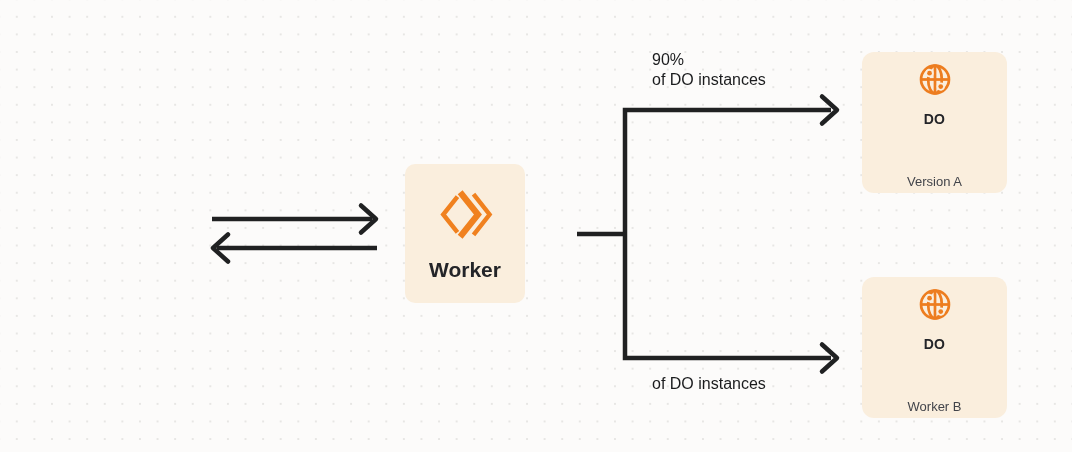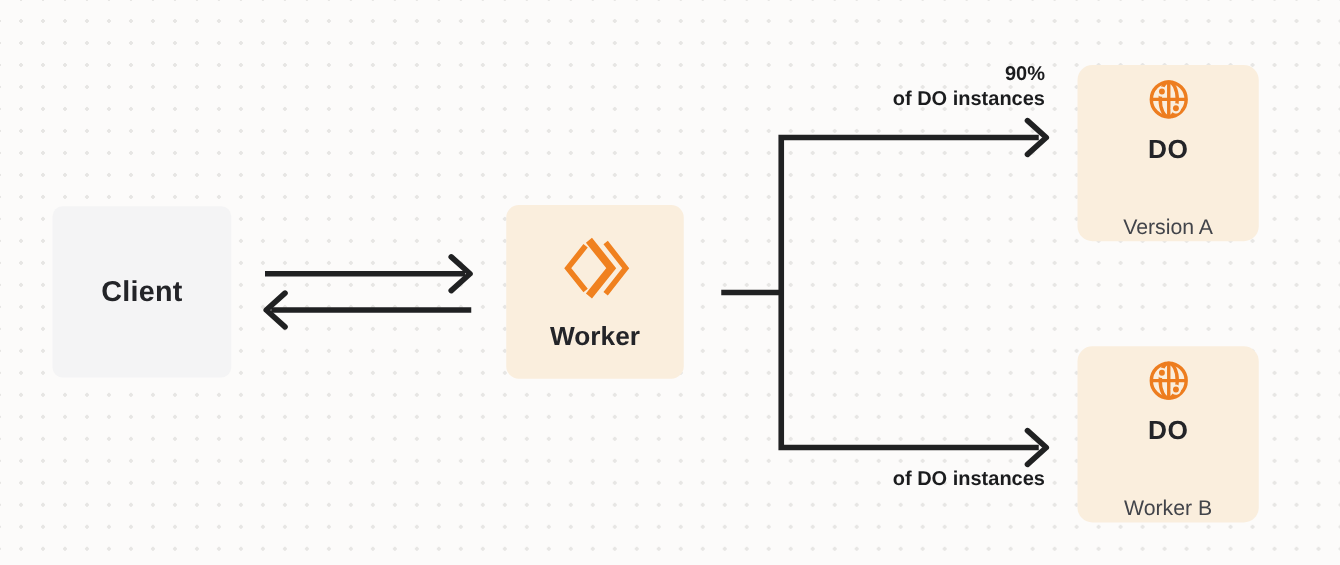--- a/index.html
+++ b/index.html
@@ -30,50 +30,50 @@
   .node-client{
     left:42px;top:165px;width:143px;height:137px;
     background:var(--box_gray,#F4F4F5);
     border-radius:8px;
   }
   .node-client .label{
     font-size:23px;font-weight:bold;color:var(--text_dark,#232428);
     letter-spacing:.2px;
   }
   .node-worker{
-    left:405px;top:164px;width:142px;height:139px;
+    left:405px;top:164px;width:120px;height:139px;
     background:var(--box_cream,#FAEEDD);
     border-radius:10px;
   }
   .node-worker .label{
     margin-top:15px;
     font-size:21px;font-weight:bold;color:var(--text_dark,#232428);
   }
   .node-do{
     left:862px;width:145px;height:141px;
     background:var(--box_cream,#FAEEDD);
     border-radius:12px;
     justify-content:flex-start;
     padding-top:10px;
   }
   .node-do-a{top:52px;}
   .node-do-b{top:277px;}
   .node-do .title{
     margin-top:10px;line-height:25px;
-    font-size:21px;font-weight:bold;color:var(--text_dark,#232428);
+    font-size:14px;font-weight:bold;color:var(--text_dark,#232428);
     letter-spacing:.3px;
   }
   .node-do .subtitle{
     line-height:22px;
-    font-size:17px;color:var(--text_secondary,#42444A);margin-top:39px;
+    font-size:13px;color:var(--text_secondary,#42444A);margin-top:39px;
   }
   .edge-label{
-    position:absolute;left:636px;width:200px;
-    text-align:right;
-    font-size:16px;font-weight:bold;color:#1B1C1E;
+    position:absolute;left:652px;width:200px;
+    text-align:left;
+    font-size:16px;font-weight:normal;color:#1B1C1E;
     line-height:20px;
   }
   .edge-label-top{top:50px;}
   .edge-label-bottom{top:374px;}
   svg.overlay{
     position:absolute;left:0;top:0;width:1072px;height:452px;
   }
   .stroke-dark{stroke:var(--line_dark,#202122);stroke-width:4.5;fill:none;}
   .stroke-orange{stroke:var(--accent_orange,#F0811F);fill:none;}
   .stroke-icon{stroke:var(--icon_orange,#ED7D1F);stroke-width:5;fill:none;}
@@ -98,23 +98,20 @@
     </g>
 
     <g>
       <path class="stroke-dark" d="M577 234 H627"></path>
       <path class="stroke-dark" stroke-linejoin="miter" d="M831 110 H625 V358 H831"></path>
       <polyline class="stroke-dark" points="822,96.5 837,110 822,123.5" stroke-linecap="round" stroke-linejoin="round"></polyline>
       <polyline class="stroke-dark" points="822,344.5 837,358 822,371.5" stroke-linecap="round" stroke-linejoin="round"></polyline>
     </g>
   </svg>
 
-  <div class="node node-client">
-    <span class="label">Client</span>
-  </div>
 
   <div class="node node-worker">
     <svg width="57" height="57" viewBox="0 0 64 64" aria-hidden="true">
       <polyline class="stroke-orange" stroke-width="5" points="23,12 7,32 23,52"></polyline>
       <polyline class="stroke-orange" stroke-width="7" points="26,7 46,32 26,57"></polyline>
       <polyline class="stroke-orange" stroke-width="5" points="41,9 59,32 41,55"></polyline>
     </svg>
     <span class="label">Worker</span>
   </div>
 

